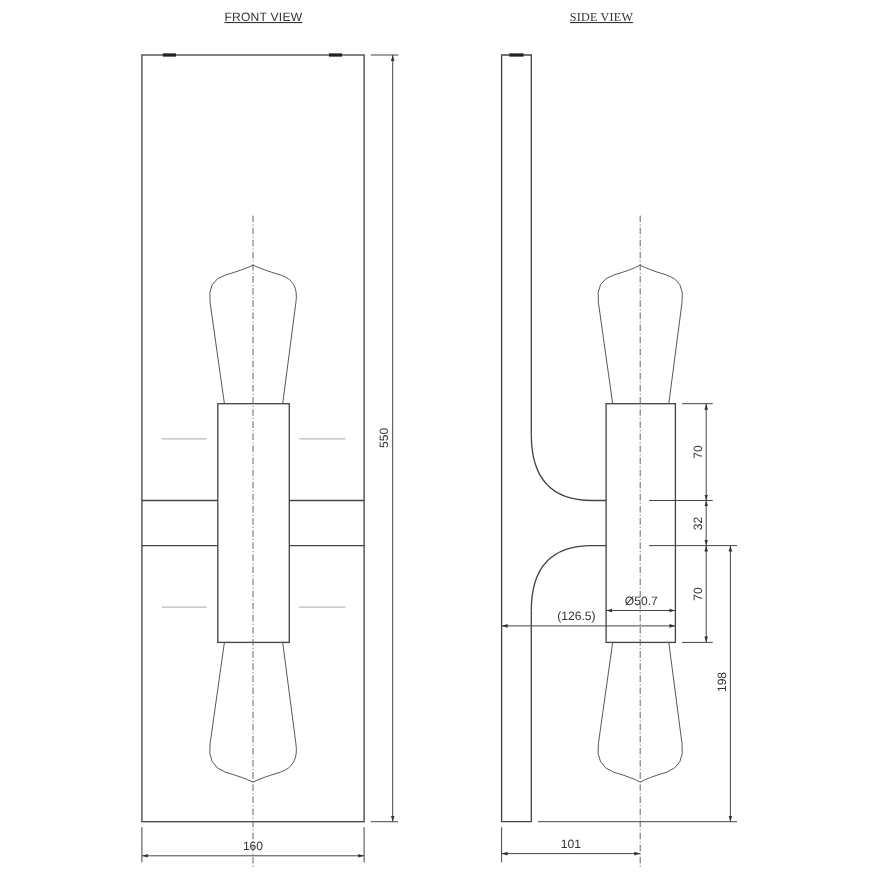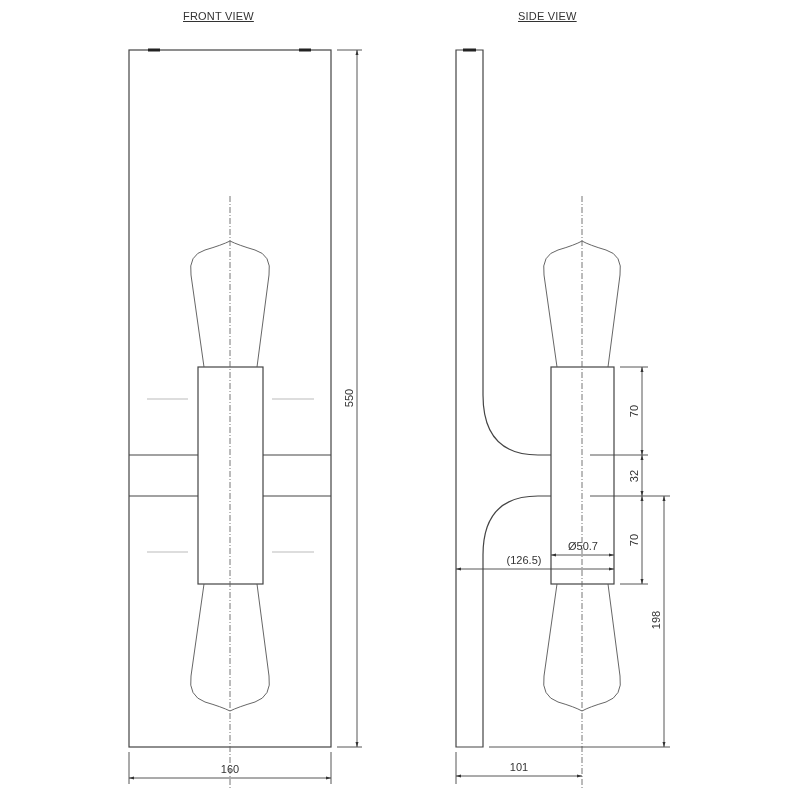--- a/index.html
+++ b/index.html
@@ -13,22 +13,22 @@
   .thin { stroke: #555; stroke-width: 0.9; fill: none; }
   .gray { stroke: #bbb; stroke-width: 1.2; fill: none; }
   .center { stroke: #666; stroke-width: 0.9; fill: none; stroke-dasharray: 6 2 1 2; }
   .dim { stroke: #444; stroke-width: 0.9; fill: none; }
   .dimtxt { font-family: "Liberation Sans", sans-serif; font-size: 11px; fill: #333; }
   .thick { stroke: #222; stroke-width: 3; }
 </style>
 </head>
 <body>
 
-<div class="title" style="left:183px;">FRONT VIEW</div>
-<div class="title" style="left:518px;">SIDE VIEW</div>
+<div class="title" style="left:204px;">FRONT VIEW</div>
+<div class="title" style="left:518px;font-family:Liberation Serif, serif;">SIDE VIEW</div>
 
 <svg width="800" height="800" viewBox="0 0 800 800">
   <defs>
     <marker id="arr" viewBox="0 0 10 10" refX="10" refY="5" markerWidth="6" markerHeight="6" orient="auto-start-reverse">
       <path d="M0,2 L10,5 L0,8 z" fill="#333"></path>
     </marker>
   </defs>
 
   <g>
 

